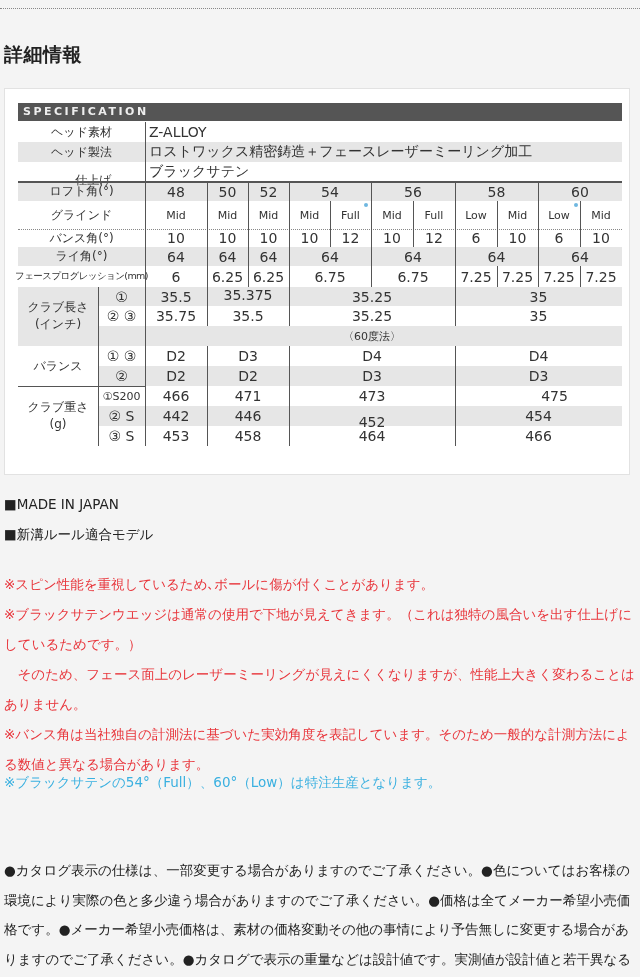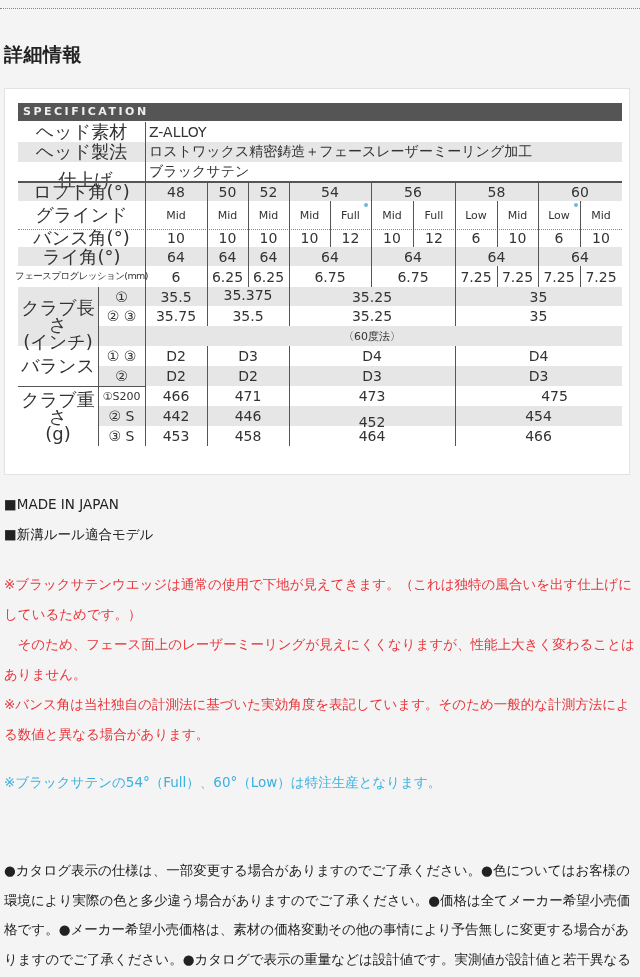--- a/index.html
+++ b/index.html
@@ -4,21 +4,21 @@
 <style>
   html, body { margin:0; padding:0; }
   body { width:640px; height:977px; background:#f4f4f4; font-family:"DejaVu Sans", sans-serif; color:#222; position:relative; overflow:hidden; }
   .divider { position:absolute; left:0; top:8px; width:640px; border-top:1px dotted #888; }
   .title { position:absolute; left:4px; top:42px; font-size:19px; font-weight:bold; color:#222; letter-spacing:0.5px; }
   .card { position:absolute; left:4px; top:88px; width:624px; height:385px; background:#fff; border:1px solid #e2e2e2; }
   .spec { position:absolute; left:18px; top:103px; width:604px; }
   .spec-head { position:absolute; left:0; top:0; width:604px; height:18px; background:#555; color:#eee; font-family:"DejaVu Sans", sans-serif; font-weight:bold; font-size:11px; letter-spacing:2.5px; line-height:18px; padding-left:5px; box-sizing:border-box; }
   .cell { position:absolute; box-sizing:border-box; text-align:center; font-size:14px; color:#333; white-space:nowrap; display:flex; align-items:center; justify-content:center; }
   .gray { background:#e6e6e6; }
-  .lab { font-size:18px; color:#333; }
+  .lab { font-size:12px; color:#333; }
   .small { font-size:11px; }
   .tiny { font-size:9.5px; letter-spacing:-0.6px; }
   .left { justify-content:flex-start; padding-left:4px; }
   .vline { position:absolute; width:1px; background:#555; }
   .hline { position:absolute; height:1px; background:#555; }
   .dotline { position:absolute; height:0; border-top:1px dotted #888; }
   .dot { position:absolute; width:4px; height:4px; border-radius:50%; background:#6fb7e0; }
   .notes { position:absolute; left:4px; width:632px; font-size:13.5px; line-height:30px; }
   .bullet { position:absolute; left:4px; font-size:13.5px; color:#222; }
   .red { color:#e8353b; }
@@ -42,21 +42,21 @@
   <div class="cell gray" style="left:0;top:184px;width:604px;height:19px;"></div>
   <div class="cell gray" style="left:0;top:184px;width:80px;height:59px;"></div>
   <div class="cell gray" style="left:80px;top:223px;width:524px;height:20px;"></div>
   <div class="cell gray" style="left:80px;top:263px;width:524px;height:20px;"></div>
   <div class="cell gray" style="left:80px;top:303px;width:524px;height:20px;"></div>
 
   <div class="cell lab" style="left:0;top:19px;width:127px;height:20px;">ヘッド素材</div>
   <div class="cell left" style="left:127px;top:19px;width:477px;height:20px;">Z-ALLOY</div>
   <div class="cell lab" style="left:0;top:39px;width:127px;height:20px;">ヘッド製法</div>
   <div class="cell left" style="left:127px;top:39px;width:477px;height:20px;">ロストワックス精密鋳造＋フェースレーザーミーリング加工</div>
-  <div class="cell lab" style="left:4px;top:59px;width:127px;height:36px;">仕上げ</div>
+  <div class="cell lab" style="left:12px;top:59px;width:127px;height:36px;">仕上げ</div>
   <div class="cell left" style="left:127px;top:59px;width:477px;height:20px;">ブラックサテン</div>
 
   <div class="cell lab" style="left:0;top:79px;width:127px;height:19px;">ロフト角(°)</div>
   <div class="cell" style="left:127px;top:79px;width:62px;height:19px;">48</div>
   <div class="cell" style="left:189px;top:79px;width:41px;height:19px;">50</div>
   <div class="cell" style="left:230px;top:79px;width:41px;height:19px;">52</div>
   <div class="cell" style="left:271px;top:79px;width:82px;height:19px;">54</div>
   <div class="cell" style="left:353px;top:79px;width:84px;height:19px;">56</div>
   <div class="cell" style="left:437px;top:79px;width:83px;height:19px;">58</div>
   <div class="cell" style="left:520px;top:79px;width:84px;height:19px;">60</div>
@@ -172,19 +172,20 @@
   <div class="vline" style="left:479px;top:163px;height:21px;"></div>
   <div class="vline" style="left:520px;top:79px;height:105px;"></div>
   <div class="vline" style="left:562px;top:98px;height:46px;"></div>
   <div class="vline" style="left:562px;top:163px;height:21px;"></div>
 </div>
 
 <div class="bullet" style="top:496px;">■MADE IN JAPAN</div>
 <div class="bullet" style="top:526px;">■新溝ルール適合モデル</div>
 
 <div class="notes red" style="top:569px;">
+  <div>※スピン性能を重視しているため､ボールに傷が付くことがあります。</div>
   <div>※ブラックサテンウエッジは通常の使用で下地が見えてきます。（これは独特の風合いを出す仕上げにしているためです。）</div>
   <div>　そのため、フェース面上のレーザーミーリングが見えにくくなりますが、性能上大きく変わることはありません。</div>
   <div>※バンス角は当社独自の計測法に基づいた実効角度を表記しています。そのため一般的な計測方法による数値と異なる場合があります。</div>
 </div>
 <div class="notes blue" style="top:767px;">※ブラックサテンの54°（Full）、60°（Low）は特注生産となります。</div>
 
 <div class="notes black" style="top:824px;line-height:29.5px;margin-top:32px;">●カタログ表示の仕様は、一部変更する場合がありますのでご了承ください。●色についてはお客様の環境により実際の色と多少違う場合がありますのでご了承ください。●価格は全てメーカー希望小売価格です。●メーカー希望小売価格は、素材の価格変動その他の事情により予告無しに変更する場合がありますのでご了承ください。●カタログで表示の重量などは設計値です。実測値が設計値と若干異なる場合がありますのでご了承ください。</div>
 
 </body></html>

